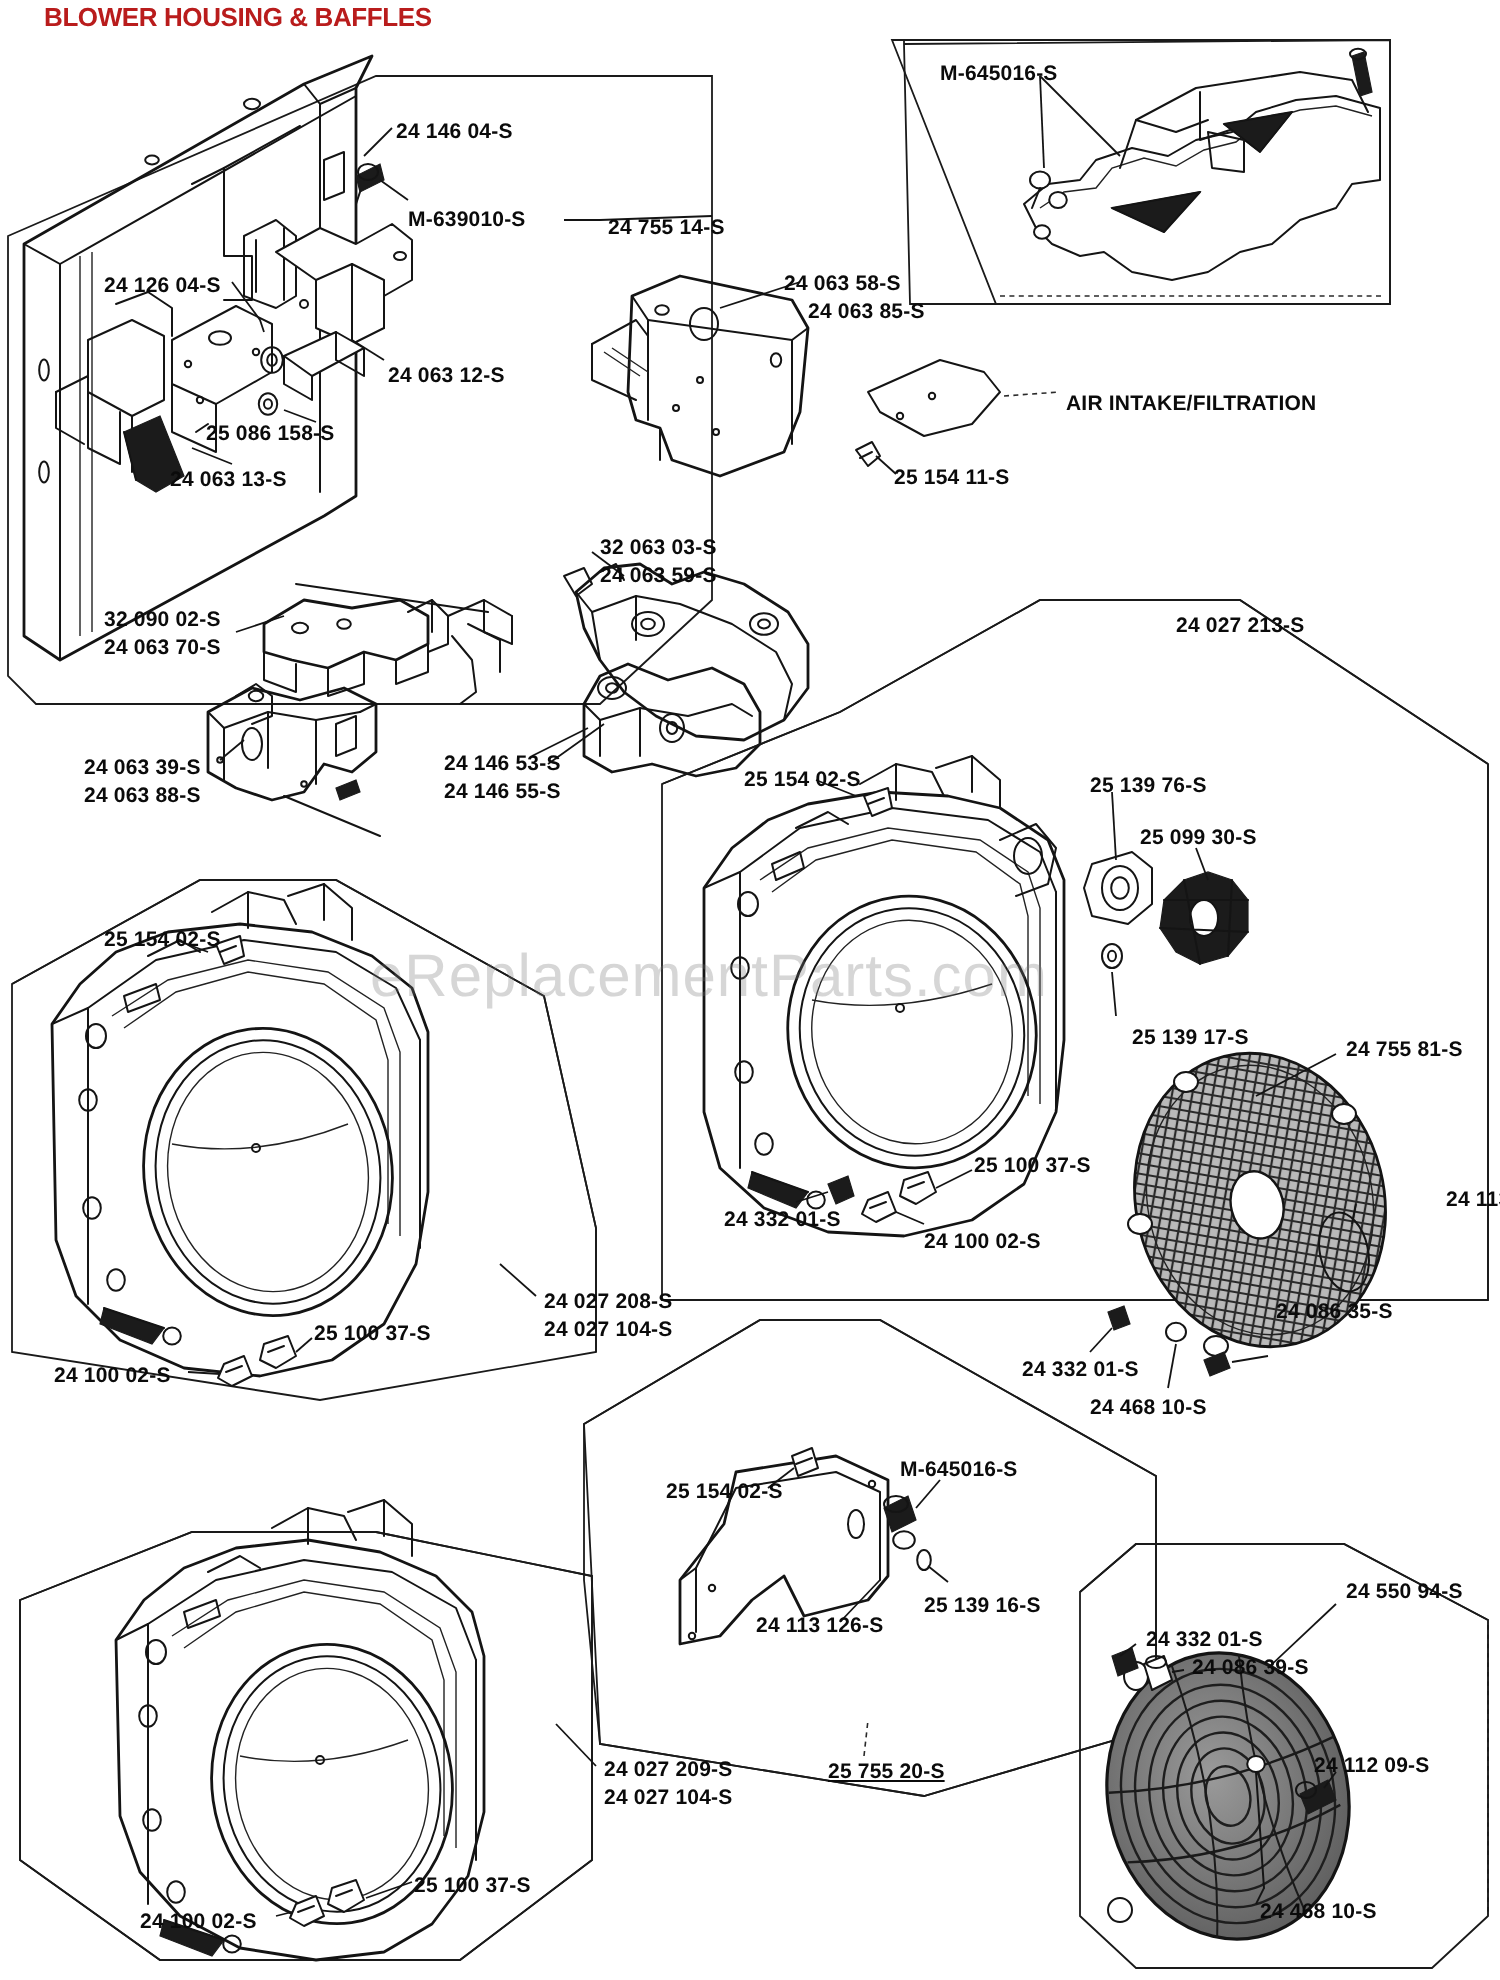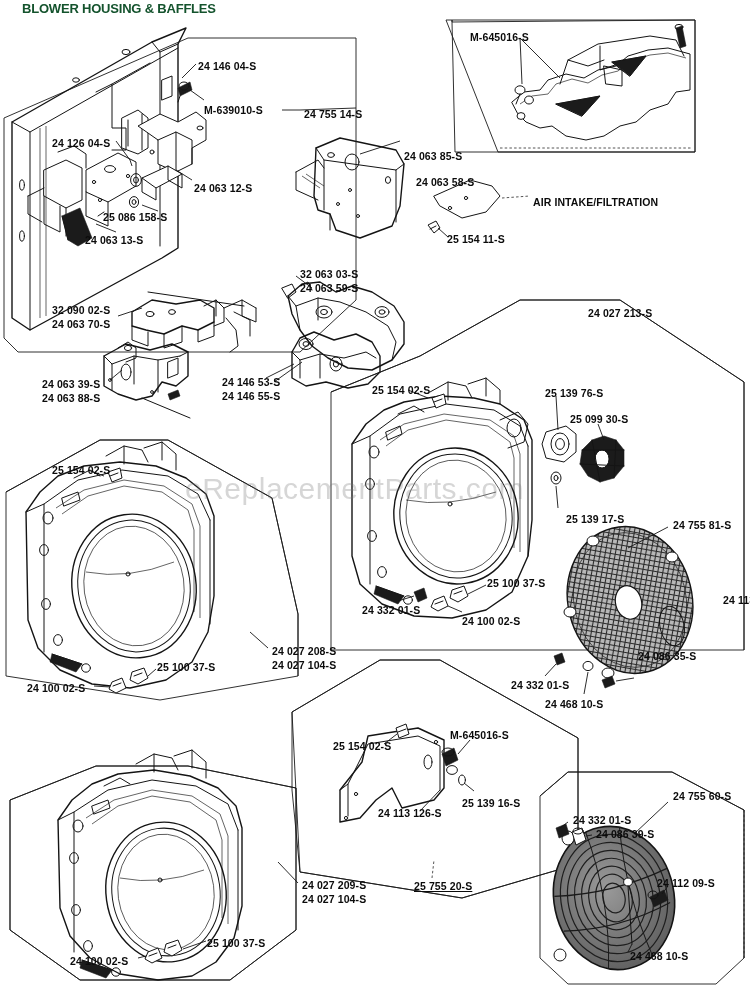--- a/index.html
+++ b/index.html
@@ -17,21 +17,21 @@
     font-family:"Liberation Sans", sans-serif;
     font-size:10.5px;
     font-weight:bold;
     color:#0b0b0b;
     letter-spacing:0.1px;
     white-space:nowrap;
     line-height:12px;
   }
   #title{
     position:absolute;left:22px;top:1px;
-    font-size:13px;font-weight:bold;color:#14532d;
+    font-size:13px;font-weight:bold;color:#b91c1c;
     letter-spacing:-0.2px;white-space:nowrap;
   }
   #watermark{
     position:absolute;left:185px;top:472px;
     font-size:30px;font-weight:normal;
     color:rgba(120,120,120,0.30);
     white-space:nowrap;letter-spacing:0.5px;
     pointer-events:none;
   }
 </style>
@@ -474,21 +474,21 @@
 
   <div id="labels">
       <div class="lbl" style="left: 198px; top: 60px;">24 146 04-S</div>
       <div class="lbl" style="left: 204px; top: 104px;">M-639010-S</div>
       <div class="lbl" style="left: 304px; top: 108px;">24 755 14-S</div>
       <div class="lbl" style="left: 52px; top: 137px;">24 126 04-S</div>
       <div class="lbl" style="left: 194px; top: 182px;">24 063 12-S</div>
       <div class="lbl" style="left: 103px; top: 211px;">25 086 158-S</div>
       <div class="lbl" style="left: 85px; top: 234px;">24 063 13-S</div>
       <div class="lbl" style="left: 470px; top: 31px;">M-645016-S</div>
-      <div class="lbl" style="left: 416px; top: 136px; margin-top: 40px;">24 063 58-S</div>
+      <div class="lbl" style="left: 392px; top: 136px;">24 063 58-S</div>
       <div class="lbl" style="left: 404px; top: 150px;">24 063 85-S</div>
       <div class="lbl" style="left: 533px; top: 196px;">AIR INTAKE/FILTRATION</div>
       <div class="lbl" style="left: 447px; top: 233px; text-align: right;">25 154 11-S</div>
       <div class="lbl" style="left: 300px; top: 268px;">32 063 03-S</div>
       <div class="lbl" style="left: 300px; top: 282px;">24 063 59-S</div>
       <div class="lbl" style="left: 52px; top: 304px;">32 090 02-S</div>
       <div class="lbl" style="left: 52px; top: 318px; text-align: center;">24 063 70-S</div>
       <div class="lbl" style="left: 42px; top: 378px;">24 063 39-S</div>
       <div class="lbl" style="left: 42px; top: 392px;">24 063 88-S</div>
       <div class="lbl" style="left: 222px; top: 376px;">24 146 53-S</div>
@@ -513,20 +513,20 @@
       <div class="lbl" style="left: 27px; top: 682px;">24 100 02-S</div>
       <div class="lbl" style="left: 333px; top: 740px;">25 154 02-S</div>
       <div class="lbl" style="left: 450px; top: 729px;">M-645016-S</div>
       <div class="lbl" style="left: 462px; top: 797px;">25 139 16-S</div>
       <div class="lbl" style="left: 378px; top: 807px;">24 113 126-S</div>
       <div class="lbl" style="left: 414px; top: 880px; text-decoration: underline;">25 755 20-S</div>
       <div class="lbl" style="left: 302px; top: 879px;">24 027 209-S</div>
       <div class="lbl" style="left: 302px; top: 893px;">24 027 104-S</div>
       <div class="lbl" style="left: 207px; top: 937px;">25 100 37-S</div>
       <div class="lbl" style="left: 70px; top: 955px;">24 100 02-S</div>
-      <div class="lbl" style="left: 673px; top: 790px;">24 755 60-S</div>
+      <div class="lbl" style="left: 673px; top: 790px;">24 550 94-S</div>
       <div class="lbl" style="left: 573px; top: 814px;">24 332 01-S</div>
       <div class="lbl" style="left: 596px; top: 828px;">24 086 39-S</div>
       <div class="lbl" style="left: 657px; top: 877px;">24 112 09-S</div>
       <div class="lbl" style="left: 630px; top: 950px;">24 468 10-S</div>
     </div>
 
 </div>
 
 </body></html>

